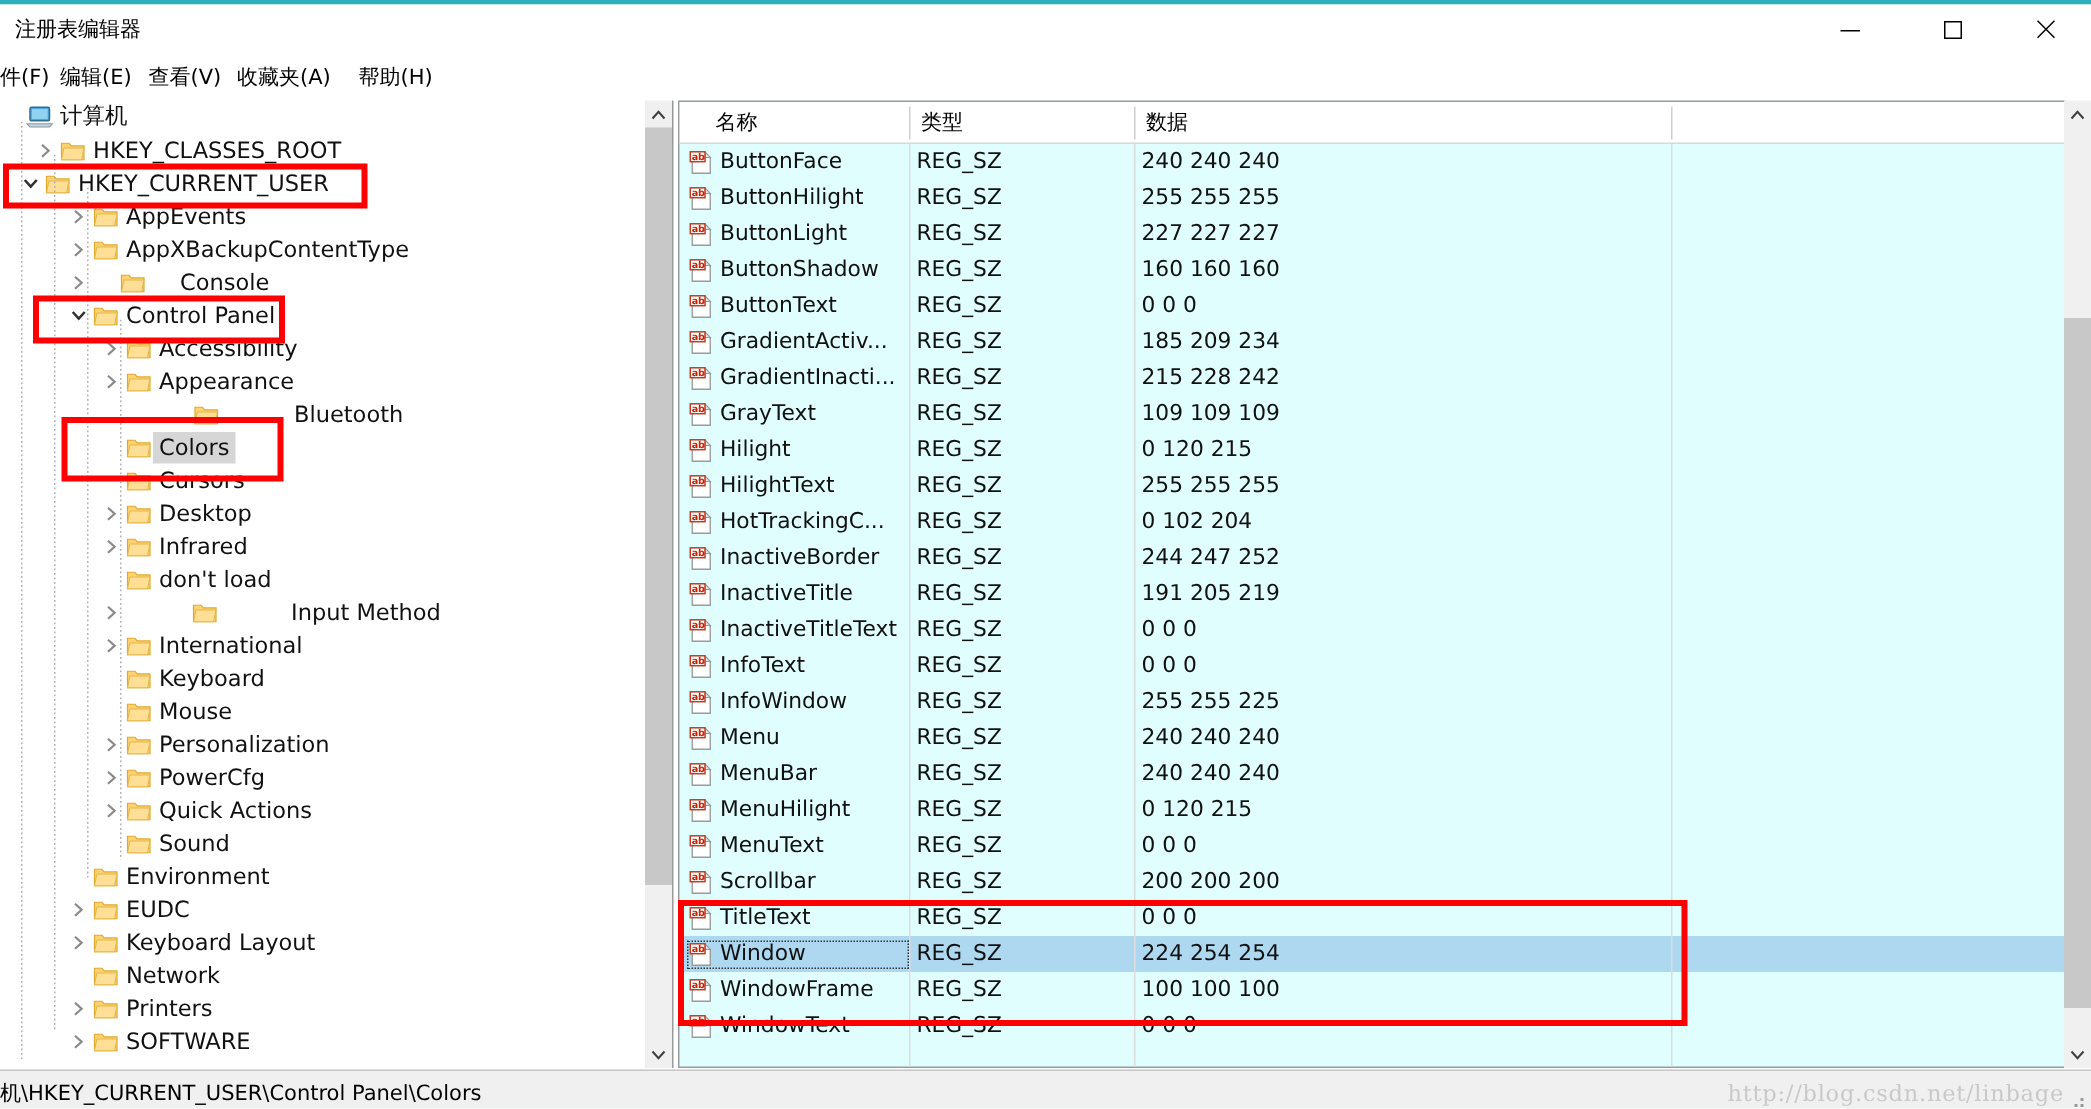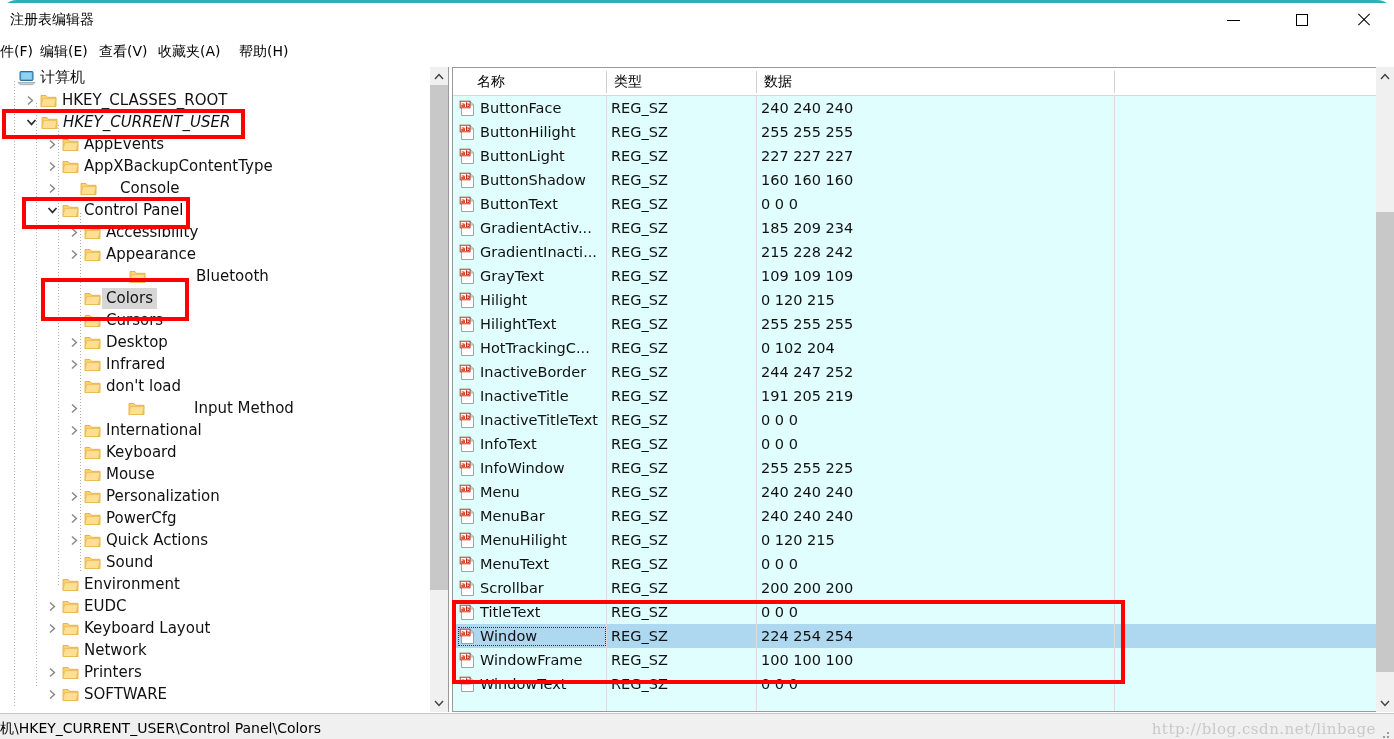--- a/index.html
+++ b/index.html
@@ -7,21 +7,20 @@
     width: 1394px; height: 739px;
     background: #ffffff;
     font-family: "Liberation Sans", "DejaVu Sans", sans-serif;
     overflow: hidden;
   }
   #app {
     position: relative;
     width: 1394px; height: 739px;
     background: #ffffff;
     border-top: 3px solid #2BAFB8;
-    border-radius: 17px;
   }
 
   
   #titlebar {
     position: absolute; left: 0; top: 0; width: 1394px; height: 36px;
     background: #ffffff;
   }
   #title-text {
     position: absolute; left: 10px; top: 8px;
     font-size: 14px; color: #000000;
@@ -225,21 +224,21 @@
             </svg>
           </span>
           <span class="tfolder">
             <svg width="17" height="15" viewBox="0 0 17 15">
               <path d="M1 2.5 L6 2.5 L7.4 4.3 L16 4.3 L16 13.5 L1 13.5 Z" fill="#FFD271" stroke="#E0A92C" stroke-width=".8"></path>
               <path d="M2.6 5.6 L16 5.6 L14.4 13.5 L1 13.5 Z" fill="#FFDE95" stroke="#E3B84B" stroke-width=".7"></path>
             </svg>
           </span>
           <span class="tlabel">HKEY_CLASSES_ROOT</span>
         </div>
-        <div class="tnode" style="padding-left: 23px; font-style: italic;">
+        <div class="tnode" style="padding-left: 12px;">
           <span class="tchev">
             <svg width="11" height="9" viewBox="0 0 11 9">
               <path d="M1.5 2 L5.5 6.4 L9.5 2" stroke="#303030" stroke-width="1.7" fill="none"></path>
             </svg>
           </span>
           <span class="tfolder">
             <svg width="17" height="15" viewBox="0 0 17 15">
               <path d="M1 2.5 L6 2.5 L7.4 4.3 L16 4.3 L16 13.5 L1 13.5 Z" fill="#FFD271" stroke="#E0A92C" stroke-width=".8"></path>
               <path d="M2.6 5.6 L16 5.6 L14.4 13.5 L1 13.5 Z" fill="#FFDE95" stroke="#E3B84B" stroke-width=".7"></path>
             </svg>

